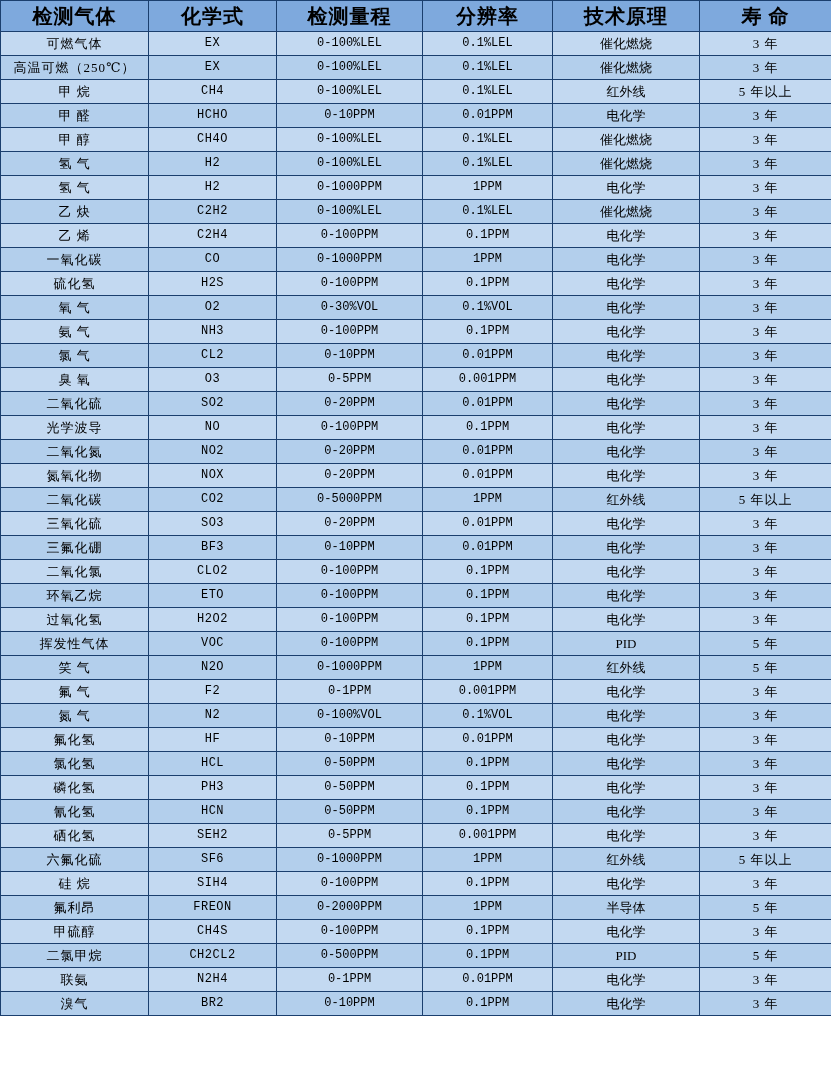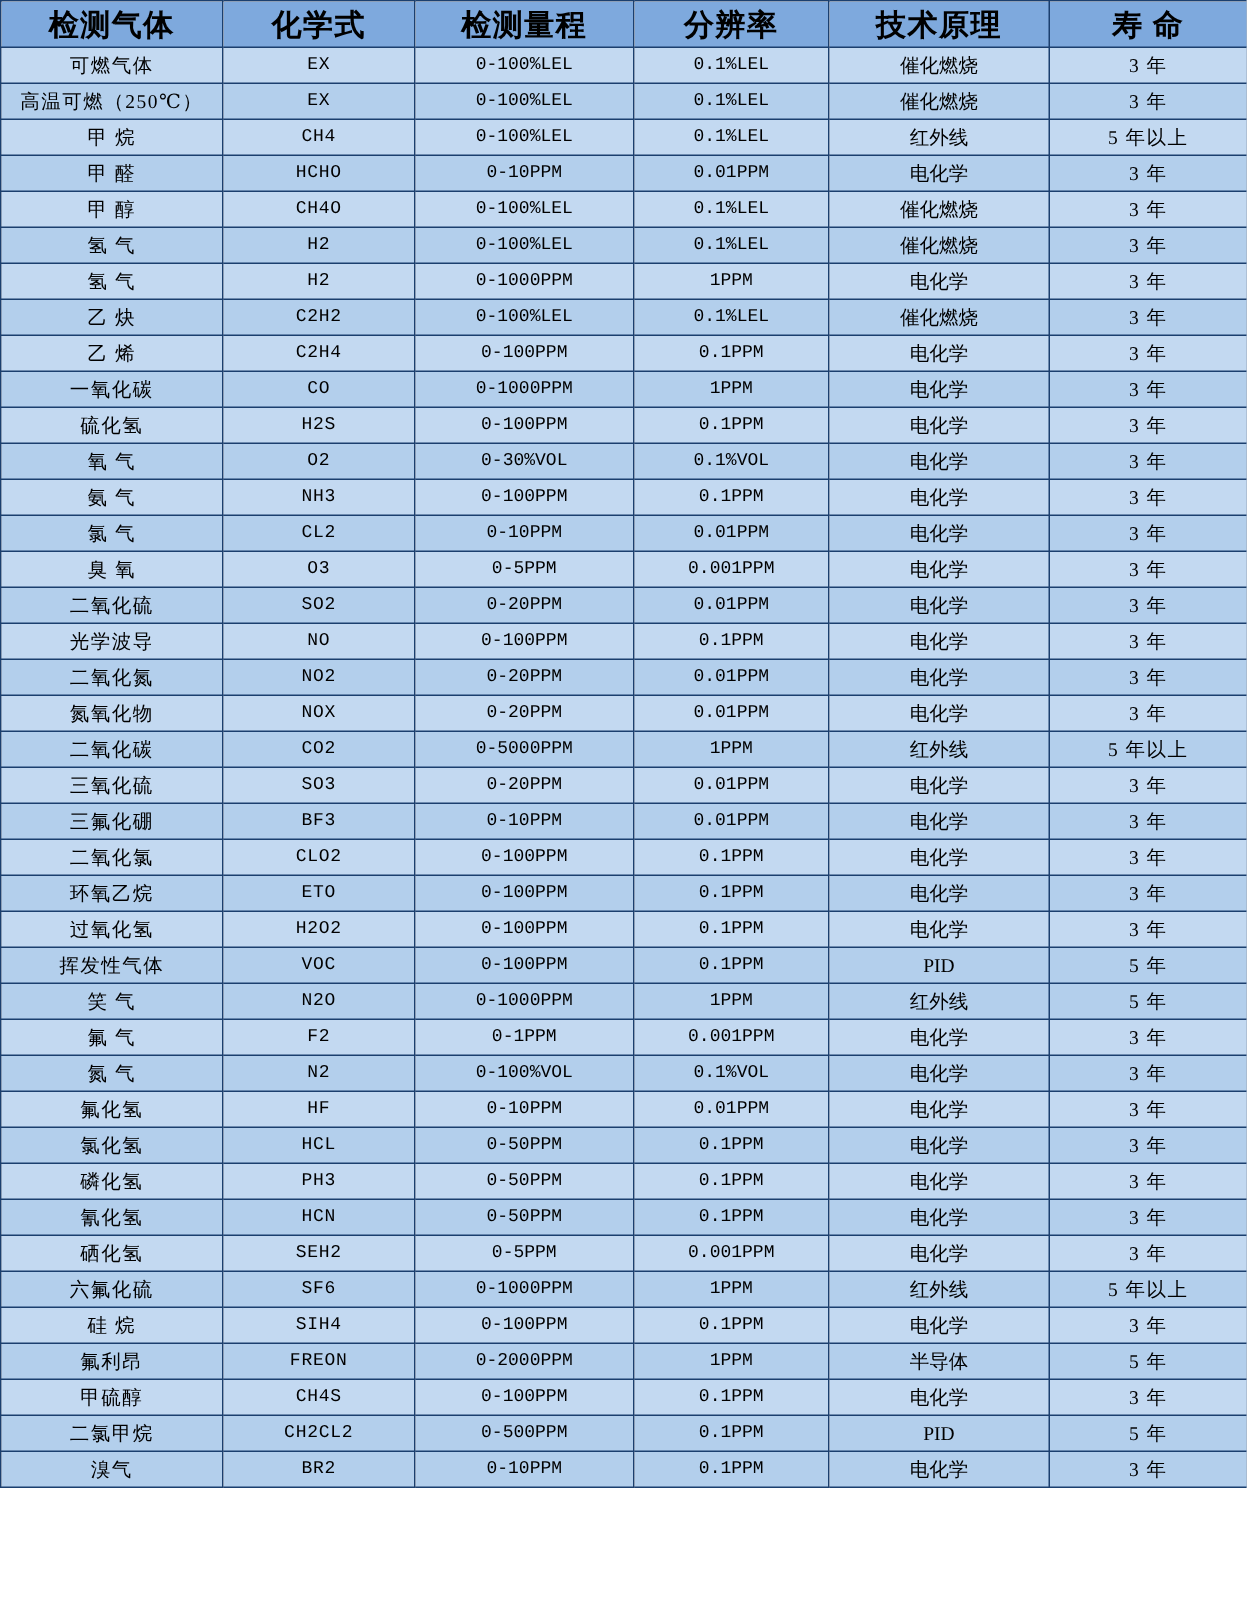--- a/index.html
+++ b/index.html
@@ -393,20 +393,28 @@
         <td class="life">3 年</td>
       </tr>
       <tr class="alt">
         <td class="name">二氯甲烷</td>
         <td class="formula">CH2CL2</td>
         <td class="range">0-500PPM</td>
         <td class="res">0.1PPM</td>
         <td class="principle">PID</td>
         <td class="life">5 年</td>
       </tr>
+      <tr>
+        <td class="name">联氨</td>
+        <td class="formula">N2H4</td>
+        <td class="range">0-1PPM</td>
+        <td class="res">0.01PPM</td>
+        <td class="principle">电化学</td>
+        <td class="life">3 年</td>
+      </tr>
       <tr class="alt">
         <td class="name">溴气</td>
         <td class="formula">BR2</td>
         <td class="range">0-10PPM</td>
         <td class="res">0.1PPM</td>
         <td class="principle">电化学</td>
         <td class="life">3 年</td>
       </tr>
     </tbody>
 </table>

